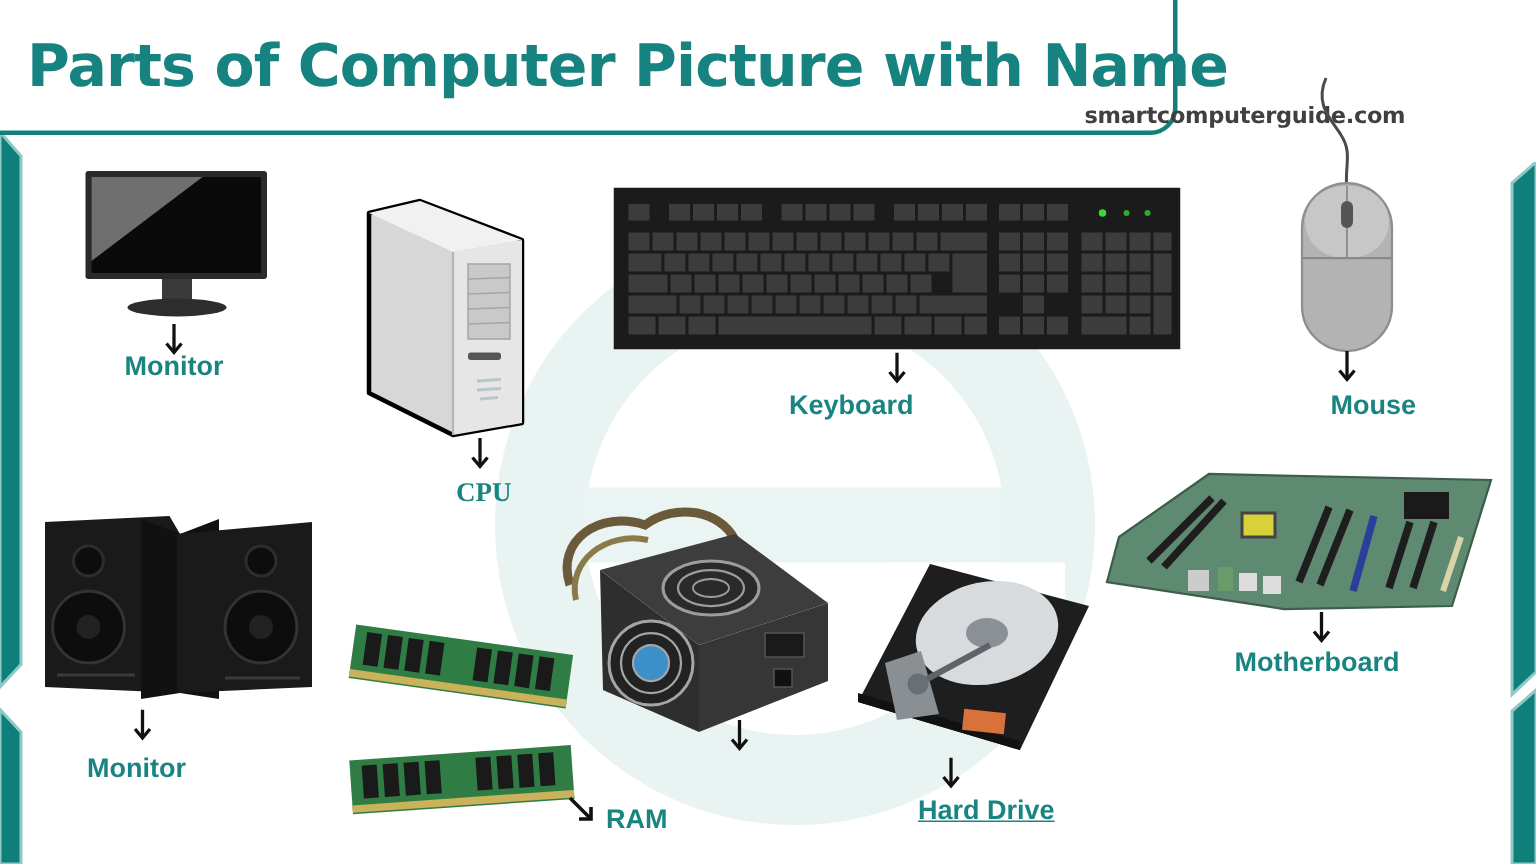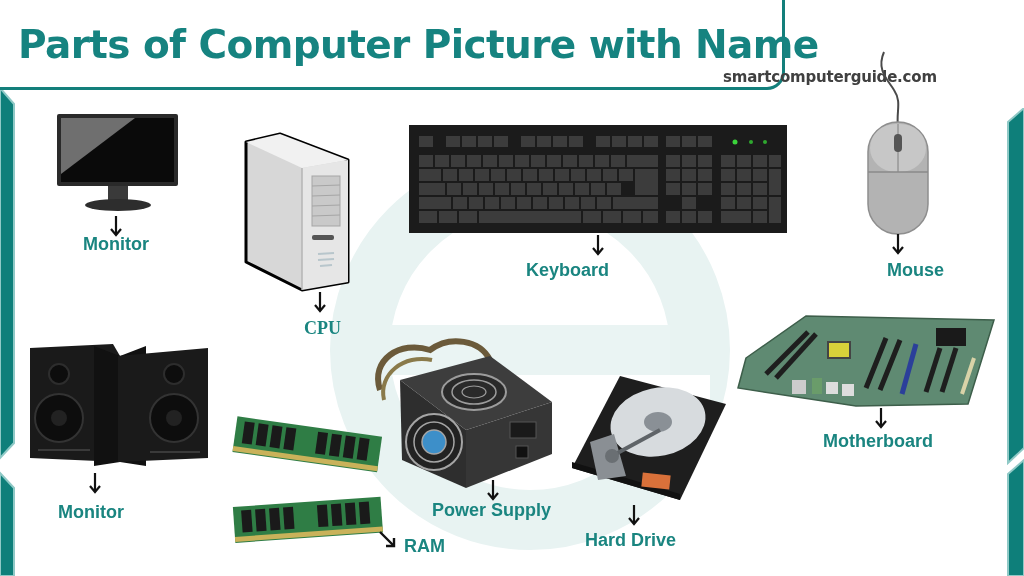--- a/index.html
+++ b/index.html
@@ -303,37 +303,36 @@
     <circle cx="64" cy="112" r="28" fill="#222" stroke="#a5a5a5" stroke-width="2"></circle>
     <circle cx="64" cy="112" r="20" fill="none" stroke="#a5a5a5" stroke-width="1.5"></circle>
     <circle cx="64" cy="112" r="12" fill="#3d8fc9" stroke="#a5a5a5" stroke-width="1.5"></circle>
     <rect x="140" y="92" width="26" height="16" fill="#1a1a1a" stroke="#555"></rect>
     <rect x="146" y="116" width="12" height="12" fill="#111" stroke="#555"></rect>
   </svg>
   <svg class="arrow" style="left:486px;top:480px;" viewBox="0 0 14 22">
     <line x1="7" y1="0" x2="7" y2="19" stroke="#111" stroke-width="2.2"></line>
     <polyline points="2,13 7,19 12,13" fill="none" stroke="#111" stroke-width="2.2"></polyline>
   </svg>
-  <div class="label" style="left:432px;top:500px;">Power Supply</div>
 
   <svg class="item" style="left:568px;top:372px;width:160px;height:130px;" viewBox="0 0 160 130">
     <polygon points="52,4 158,32 112,128 4,96" fill="#1e1e1e"></polygon>
     <polygon points="4,96 112,128 112,122 4,90" fill="#111"></polygon>
     <ellipse cx="90" cy="50" rx="48" ry="34" fill="#d7dbde" transform="rotate(-12 90 50)"></ellipse>
     <ellipse cx="90" cy="50" rx="14" ry="10" fill="#8a9096"></ellipse>
     <polygon points="22,70 46,62 58,104 30,108" fill="#8a8f94"></polygon>
     <line x1="44" y1="84" x2="92" y2="58" stroke="#5f6468" stroke-width="4"></line>
     <circle cx="44" cy="84" r="7" fill="#6a6f73"></circle>
     <rect x="74" y="102" width="28" height="14" fill="#d9713a" transform="rotate(6 88 109)"></rect>
   </svg>
   <svg class="arrow" style="left:627px;top:505px;" viewBox="0 0 14 22">
     <line x1="7" y1="0" x2="7" y2="19" stroke="#111" stroke-width="2.2"></line>
     <polyline points="2,13 7,19 12,13" fill="none" stroke="#111" stroke-width="2.2"></polyline>
   </svg>
-  <div class="label" style="left:585px;top:530px;">Hard Drive</div>
+  <div class="label" style="left:612px;top:530px;text-decoration:underline;">Hard Drive</div>
 
   <svg class="item" style="left:736px;top:308px;width:262px;height:100px;" viewBox="0 0 262 100">
     <polygon points="10,50 70,8 258,12 232,96 120,98 2,80" fill="#5f8a72"></polygon>
     <polygon points="10,50 70,8 258,12 232,96 120,98 2,80" fill="none" stroke="#3d5e4a" stroke-width="1.5"></polygon>
     <g stroke="#1e1e1e" stroke-width="5">
       <line x1="30" y1="66" x2="72" y2="24"></line>
       <line x1="40" y1="70" x2="80" y2="26"></line>
       <line x1="130" y1="80" x2="150" y2="30"></line>
       <line x1="144" y1="82" x2="164" y2="32"></line>
       <line x1="190" y1="84" x2="204" y2="40"></line>

